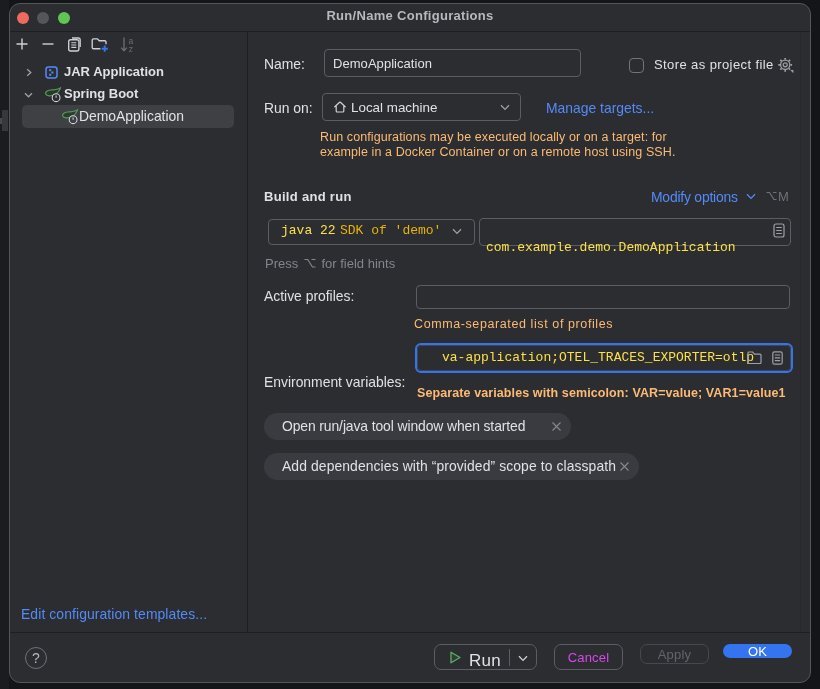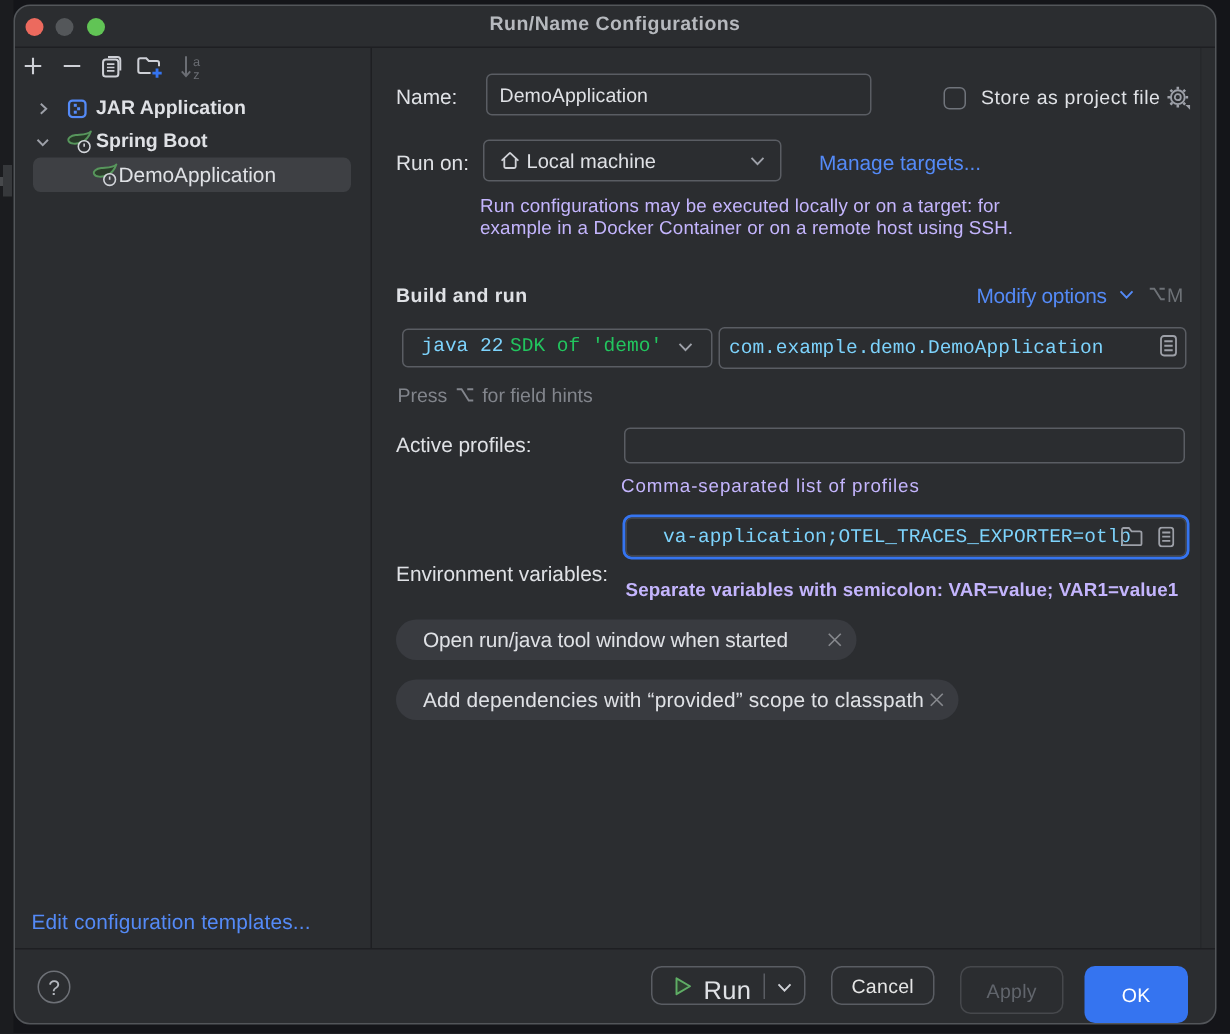--- a/index.html
+++ b/index.html
@@ -2,28 +2,28 @@
 <html><head>
 <meta charset="utf-8">
 <style>
   * { margin:0; padding:0; box-sizing:border-box; }
   html,body { width:820px; height:689px; overflow:hidden; }
   body { background:#141519; font-family:"Liberation Sans", sans-serif; position:relative; }
   .abs { position:absolute; }
   .dialog { left:9px; top:3px; width:802px; height:680px; background:#2b2d30;
             border:1px solid #53565a; border-radius:11px; }
   .txt { color:#dfe1e5; font-size:13.9px; letter-spacing:0; white-space:nowrap; }
-  .grey { color:#c4b5fd; font-size:12.5px; white-space:nowrap; }
+  .grey { color:#fdba74; font-size:12.5px; white-space:nowrap; }
   .link { color:#548af7; font-size:13.9px; letter-spacing:0; white-space:nowrap; }
-  .mono { font-family:"Liberation Mono", monospace; font-size:13px; color:#7dd3fc; white-space:nowrap; }
+  .mono { font-family:"Liberation Mono", monospace; font-size:13px; color:#fde047; white-space:nowrap; }
   .hline { height:1px; background:#1e1f22; }
   .vline { width:1px; background:#1e1f22; }
   .field { border:1px solid #5a5d63; border-radius:4px; background:#2b2d30; }
   .btn { border:1px solid #5a5d63; border-radius:7px; background:#2b2d30;
-         color:#e5e5e5; font-size:13px; letter-spacing:0.2px; text-align:center; }
+         color:#d946ef; font-size:13px; letter-spacing:0.2px; text-align:center; }
   .cc { display:flex; align-items:center; }
 </style>
 </head>
 <body>
 
 <div class="abs" style="left:0;top:0;width:9px;height:689px;background:#1b1c1f;"></div>
 <div class="abs" style="left:2px;top:110px;width:6px;height:21px;background:#36383b;"></div>
 <div class="abs" style="left:0;top:118px;width:2px;height:6px;background:#47494c;"></div>
 
 <div class="abs dialog"></div>
@@ -126,27 +126,27 @@
 <svg class="abs" style="left:746px;top:193px;" width="10" height="7" viewBox="0 0 10 7" fill="none" stroke="#548af7" stroke-width="1.3">
     <path d="M1 1.2 L5 5.4 L9 1.2"></path>
   </svg>
 <div class="abs" style="left:766px;top:189px;color:#6e7277;font-size:13px;">
   <svg width="11" height="10" viewBox="0 0 11 10" fill="none" stroke="#6e7277" stroke-width="1.2" style="margin-right:1px;">
       <path d="M0.5 1.5 h3 l4.5 7 h2.5 M7 1.5 h3.5"></path>
     </svg>M</div>
 
 <div class="abs field" style="left:268px;top:219px;width:207px;height:26px;"></div>
 <div class="abs mono" style="left:281px;top:223px;">java 22</div>
-<div class="abs mono" style="left:340px;top:223px;color:#22c55e;">SDK of 'demo'</div>
+<div class="abs mono" style="left:340px;top:223px;color:#eab308;">SDK of 'demo'</div>
 <svg class="abs" style="left:452px;top:228px;" width="10" height="7" viewBox="0 0 10 7" fill="none" stroke="#9da0a8" stroke-width="1.3">
     <path d="M1 1.2 L5 5.4 L9 1.2"></path>
   </svg>
 
 <div class="abs field" style="left:479px;top:218px;width:312px;height:28px;"></div>
-<div class="abs mono" style="left:486px;top:224px;">com.example.demo.DemoApplication</div>
+<div class="abs mono" style="left:486px;top:240px;">com.example.demo.DemoApplication</div>
 <svg class="abs" style="left:773px;top:223px;" width="12" height="15" viewBox="0 0 12 15" fill="none" stroke="#9da0a8" stroke-width="1.2">
     <rect x="1" y="1" width="10" height="13" rx="2"></rect>
     <path d="M3.2 4.5 h5.6 M3.2 7.5 h5.6 M3.2 10.5 h5.6"></path>
   </svg>
 
 <div class="abs" style="left:265px;top:256px;color:#82858c;font-size:13px;">Press
   <svg width="12" height="10" viewBox="0 0 12 10" fill="none" stroke="#82858c" stroke-width="1.2" style="margin:0 2px;">
       <path d="M0.5 1.5 h3.2 l4.8 7.5 h3 M7.5 1.5 h4"></path>
     </svg> for field hints</div>
 
@@ -186,14 +186,14 @@
 <svg class="abs" style="left:450px;top:651px;" width="11" height="13" viewBox="0 0 11 13" fill="none">
     <path d="M1 1.2 L10 6.5 L1 11.8 Z" fill="#2e4031" stroke="#5fad65" stroke-width="1.3" stroke-linejoin="round"></path>
   </svg>
 <div class="abs txt" style="left:469px;top:651px;font-size:17px;letter-spacing:0.2px;">Run</div>
 <div class="abs" style="left:509px;top:649px;width:1px;height:17px;background:#5a5d63;"></div>
 <svg class="abs" style="left:518px;top:655px;" width="10" height="7" viewBox="0 0 10 7" fill="none" stroke="#cfd1d6" stroke-width="1.3">
     <path d="M1 1.2 L5 5.4 L9 1.2"></path>
   </svg>
 
 <div class="abs btn cc" style="left:554px;top:644px;width:69px;height:26px;justify-content:center;">Cancel</div>
-<div class="abs btn cc" style="left:640px;top:644px;width:69px;height:32px;justify-content:center;border-color:#46484c;color:#61656c;">Apply</div>
-<div class="abs btn cc" style="left:723px;top:644px;width:69px;height:38px;justify-content:center;background:#3574f0;border:none;color:#ffffff;">OK</div>
+<div class="abs btn cc" style="left:640px;top:644px;width:69px;height:20px;justify-content:center;border-color:#46484c;color:#61656c;">Apply</div>
+<div class="abs btn cc" style="left:723px;top:644px;width:69px;height:14px;justify-content:center;background:#3574f0;border:none;color:#ffffff;">OK</div>
 
 </body></html>

